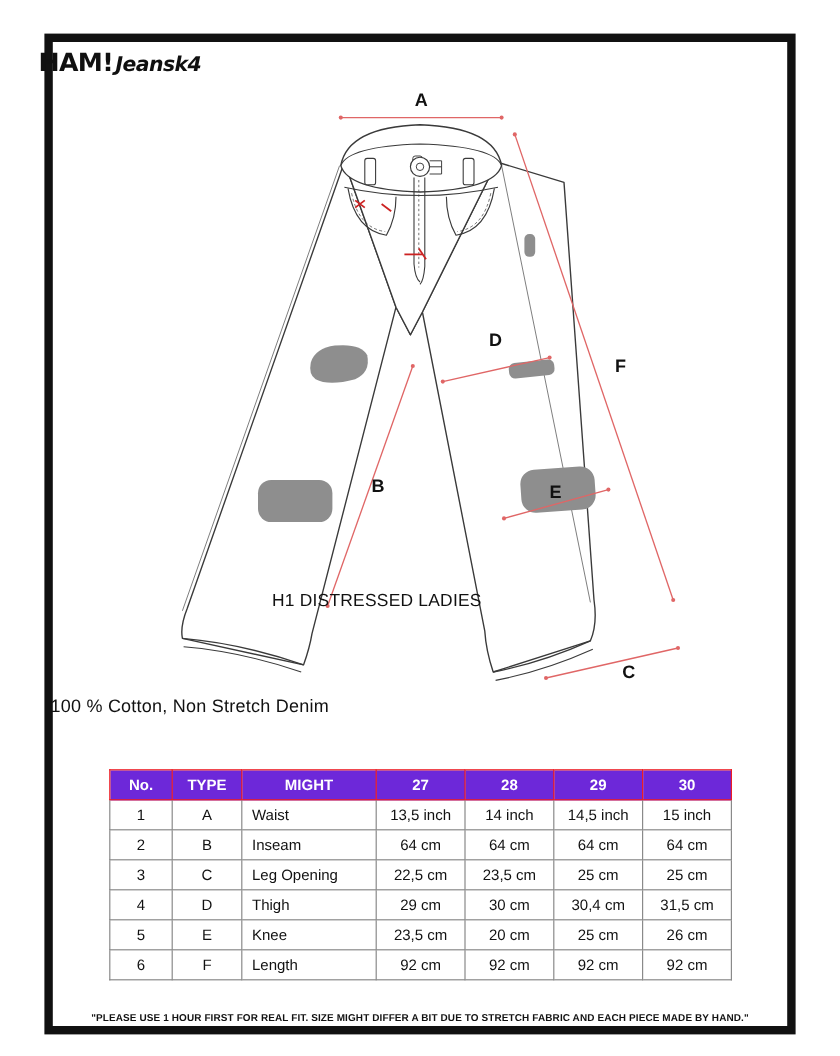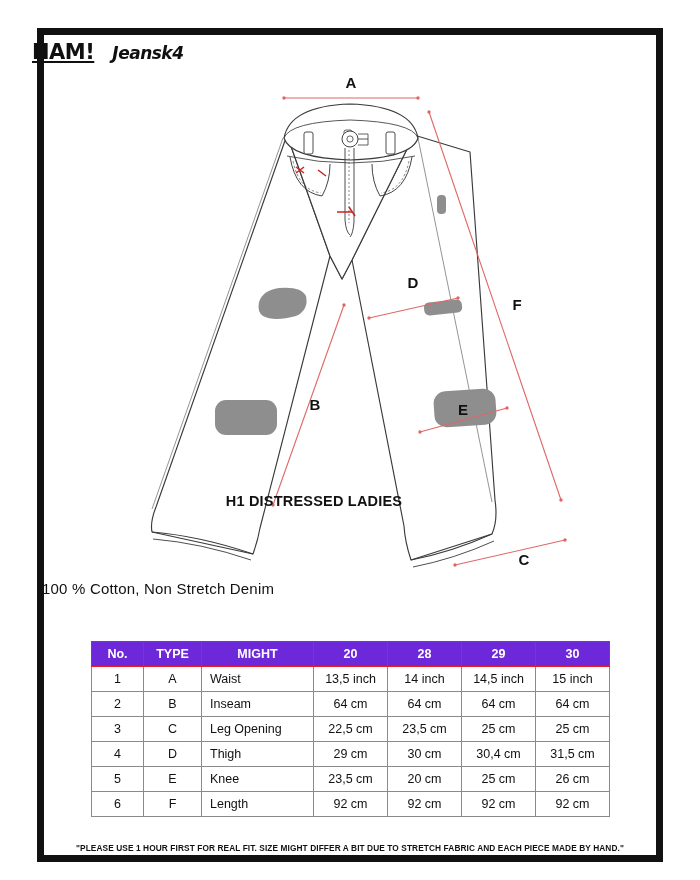--- a/index.html
+++ b/index.html
@@ -9,28 +9,28 @@
     position:absolute;left:37px;top:28px;width:626px;height:834px;
     border:7px solid #111111;box-sizing:border-box;background:#ffffff;
   }
 
   #logo{
     position:absolute;left:32px;top:40px;width:200px;height:34px;
     font-family:"DejaVu Sans",sans-serif;
     font-size:21px;letter-spacing:-0.5px;color:#101010;
     white-space:nowrap;
   }
-  #logo .mark{font-weight:700;font-style:normal;text-decoration:underline;}
-  #logo .word{font-size:17px;font-style:italic;font-weight:600;margin-left:18px;}
+  #logo .mark{font-weight:700;font-style:normal;}
+  #logo .word{font-size:17px;font-style:italic;font-weight:600;margin-left:2px;}
 
   #art{position:absolute;left:0;top:60px;width:700px;height:540px;}
 
   #desc1{
     position:absolute;left:0;top:492px;width:628px;text-align:center;
-    font-size:14.5px;font-weight:700;color:#111;line-height:18px;letter-spacing:.2px;
+    font-size:14.5px;font-weight:400;color:#111;line-height:18px;letter-spacing:.2px;
   }
   #desc2{
     position:absolute;left:0;top:580px;width:700px;text-align:left;
     font-size:15px;color:#111;letter-spacing:.2px;padding-left:42px;
   }
 
   table#sizechart{
     position:absolute;left:91px;top:641px;width:518px;
     border-collapse:collapse;table-layout:fixed;
   }
@@ -166,21 +166,21 @@
     <col class="c-sz">
       <col class="c-sz">
       <col class="c-sz">
       <col class="c-sz">
   </colgroup>
   <thead>
     <tr>
       <th>No.</th>
       <th>TYPE</th>
       <th>MIGHT</th>
-      <th>20</th>
+      <th>27</th>
       <th>28</th>
       <th>29</th>
       <th>30</th>
     </tr>
   </thead>
   <tbody>
     <tr>
       <td>1</td>
       <td>A</td>
       <td class="type">Waist</td>

